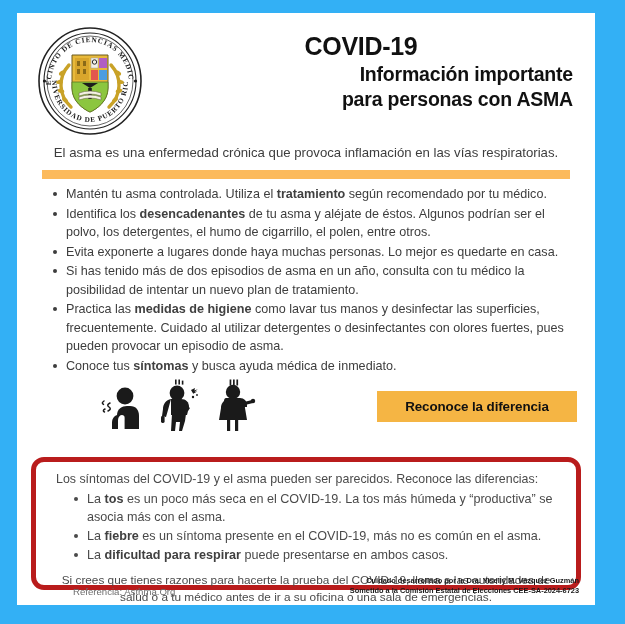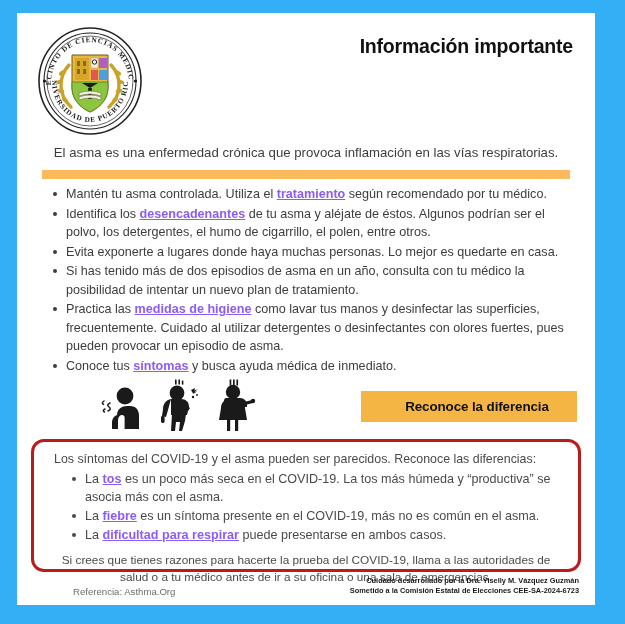--- a/index.html
+++ b/index.html
@@ -106,21 +106,21 @@
   ul.bullets li:before {
     content: "";
     position: absolute;
     left: 0;
     top: 7px;
     width: 4px;
     height: 4px;
     border-radius: 50%;
     background: #3d3d3d;
   }
-  .b { font-weight: bold; color: #8b5cf6; text-decoration: underline; }
+  .b { font-weight: bold; color: #404040; }
   
   .midrow {
     position: relative;
     height: 56px;
     margin-top: 4px;
   }
   .pictos {
     position: absolute;
     left: 78px;
     top: 0px;
@@ -136,26 +136,25 @@
     width: 200px;
     height: 31px;
     background: #f5b544;
     display: flex;
     align-items: center;
     justify-content: center;
     font-size: 13.4px;
     font-weight: bold;
     color: #111111;
     letter-spacing: -0.1px;
-    padding-left: 16px;
   }
   
   .diffbox {
-    margin: 4px 14px 0 14px;
-    border: 3px solid #b91c1c;
+    margin: 22px 14px 0 14px;
+    border: 5px solid #b91c1c;
     border-radius: 13px;
     padding: 9px 16px 11px 16px;
     box-sizing: border-box;
     height: 133px;
   }
   .diffbox .lead {
     font-size: 12.4px;
     color: #4a4a4a;
     line-height: 1.4;
     padding-left: 4px;
@@ -266,21 +265,23 @@
           <rect x="68" y="33" width="8" height="10" fill="#b05ec4"></rect>
           <rect x="60" y="45" width="7" height="10" fill="#e2564f"></rect>
           <rect x="68" y="45" width="8" height="10" fill="#4d9de0"></rect>
           <path d="M51 58 h16 l-8 5 z" fill="#1d1d1d"></path>
           <rect x="57.2" y="63" width="3.6" height="11" fill="#1d1d1d"></rect>
           <path d="M48 68 q11 -4 22 0 v3 q-11 -4 -22 0 z" fill="#f4f1e6" stroke="#6b6b4a" stroke-width="0.6"></path>
           <path d="M48 72 q11 -4 22 0 v3 q-11 -4 -22 0 z" fill="#f4f1e6" stroke="#6b6b4a" stroke-width="0.6"></path>
         </svg>
       </div>
       <div class="titles">
+        <div class="title-main">COVID-19</div>
         <div class="title-sub1">Información importante</div>
+        <div class="title-sub2">para personas con ASMA</div>
       </div>
     </div>
 
     <div class="intro">
       <div>El asma es una enfermedad crónica que provoca inflamación en las vías respiratorias.</div>
     </div>
 
     <div class="divider"></div>
 
 

